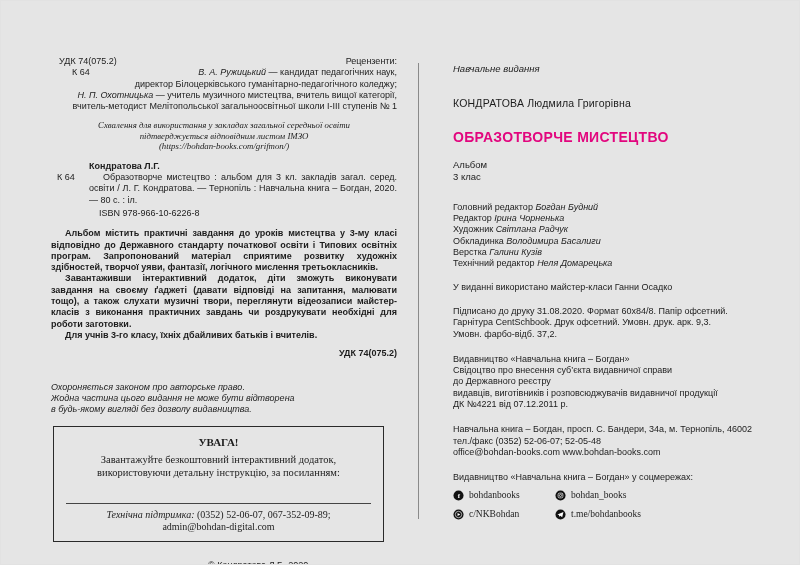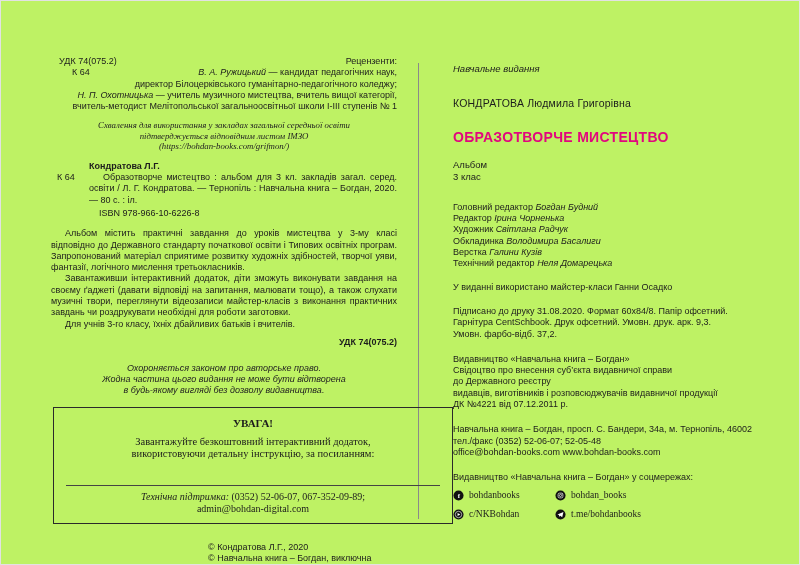--- a/index.html
+++ b/index.html
@@ -1,41 +1,41 @@
 <!DOCTYPE html>
 <html><head>
 <meta charset="utf-8">
 <style>
   html,body{margin:0;padding:0;background:#fff;}
   .sheet{
-    position:relative;width:800px;height:565px;background:#bef264;
+    position:relative;width:800px;height:565px;background:#e5e5e5;
     font-family:"Liberation Sans",sans-serif;color:#1c1c1c;overflow:hidden;
     box-sizing:border-box;border:1px solid #e2e2e2;
   }
   .col-left{position:absolute;left:50px;top:55px;width:346px;font-size:9px;line-height:11.3px;}
   .col-right{position:absolute;left:452px;top:62px;width:306px;font-size:9px;line-height:11.3px;}
   .divider{position:absolute;left:417px;top:62px;width:1px;height:456px;background:#8a8a8a;}
 
   
   .head-row{position:relative;min-height:57px;}
   .udc-block{position:absolute;left:8px;top:0;}
   .udc-block .code{padding-left:13px;}
   .reviewers{text-align:right;}
   .grif{font-family:"Liberation Serif",serif;font-style:italic;text-align:center;
         font-size:8.8px;line-height:10.6px;margin-top:7px;color:#222;}
   .bib{position:relative;margin-top:9px;}
   .bib .author{font-weight:bold;margin-left:38px;}
   .bib .code{position:absolute;left:6px;top:11px;}
   .bib .entry{margin:0 0 0 38px;text-indent:14px;text-align:justify;}
   .bib .isbn{margin-left:48px;margin-top:2px;}
-  .abstract p{margin:0;text-indent:14px;text-align:justify;}
+  .abstract p{margin:0;text-indent:14px;text-align:justify;font-weight:bold;}
   .abstract{margin-top:9px;}
   .udc-bottom{font-weight:bold;text-align:right;margin-top:7px;}
-  .law{font-style:italic;text-align:center;margin-top:15px;line-height:11px;color:#222;}
-  .notice-box{margin-top:11px;margin-left:2px;width:400px;box-sizing:border-box;
+  .law{font-style:italic;text-align:left;margin-top:22px;line-height:11px;color:#222;}
+  .notice-box{margin-top:11px;margin-left:2px;width:331px;box-sizing:border-box;
       border:1.5px solid #2a2a2a;padding:9px 12px 8px 12px;
       font-family:"Liberation Serif",serif;font-size:10.5px;line-height:12.5px;}
   .notice-box .nb-title{text-align:center;font-weight:bold;font-size:11px;margin-bottom:6px;}
   .notice-box .nb-line{text-align:center;}
   .nb-spacer{height:24px;}
   .nb-rule{border-top:1px solid #444;margin:0 0 5px 0;}
   .nb-support{text-align:center;font-size:10px;line-height:12px;}
   .foot-row{position:relative;margin-top:18px;height:40px;}
   .foot-isbn{position:absolute;left:0;top:20px;}
   .foot-copy{position:absolute;left:157px;top:0;line-height:11.5px;}

